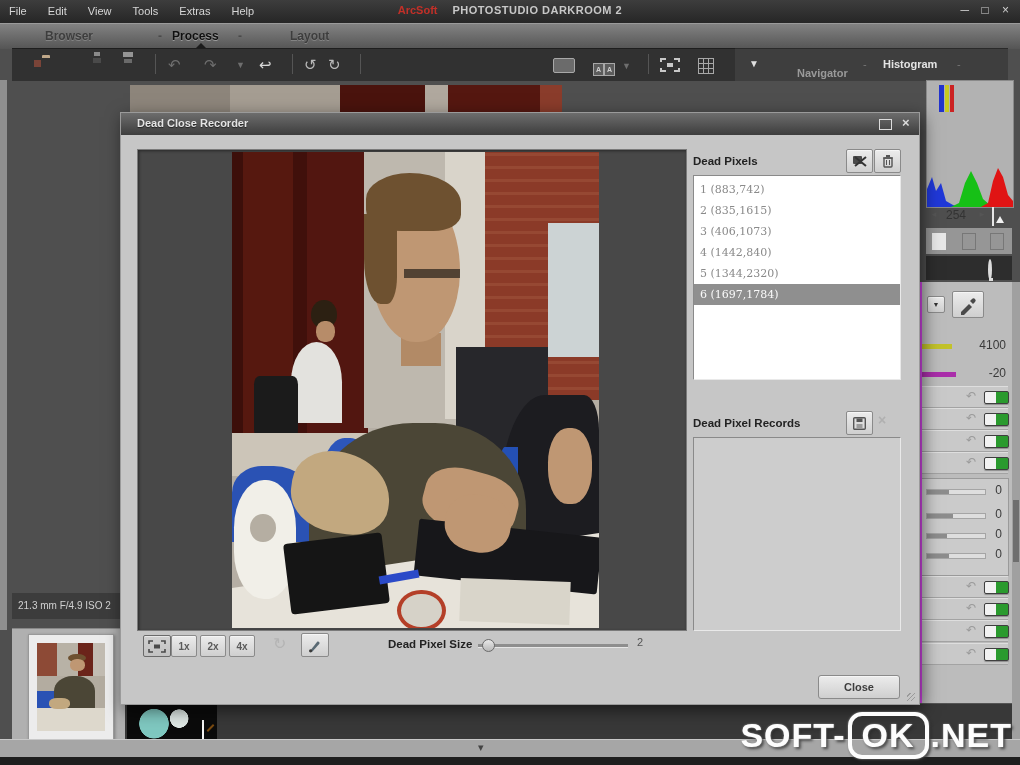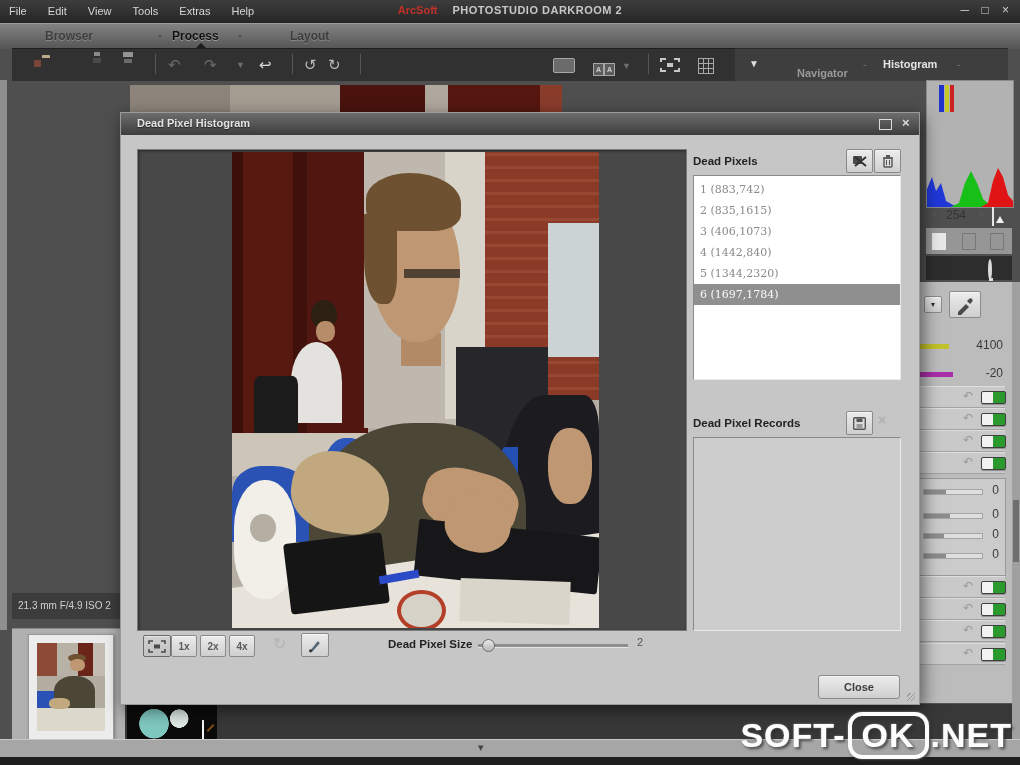--- a/index.html
+++ b/index.html
@@ -170,21 +170,21 @@
     <span class="abs i-redwarn" style="left:66px;top:2px"></span>
   </div>
   <div class="abs" style="left:926px;top:228px;width:86px;height:26px;background:#969696">
     <span class="abs i-doc" style="left:6px;top:5px"></span>
     <span class="abs i-doc off" style="left:36px;top:5px"></span>
     <span class="abs i-doc off" style="left:64px;top:5px"></span>
   </div>
   <div class="abs" style="left:926px;top:256px;width:86px;height:24px;background:#2d2d2d">
     <span class="abs i-ring" style="left:62px;top:5px"></span>
   </div>
-  <div class="abs" style="left:918px;top:282px;width:94px;height:483px;background:#bcbcbc;border-left:1px solid #d946ef">
+  <div class="abs" style="left:918px;top:282px;width:94px;height:483px;background:#bcbcbc;border-left:4px solid #d946ef">
     <span class="abs btn" style="left:5px;top:14px;width:16px;height:15px">
         <span style="font-size:7px;color:#333">▼</span>
       </span>
     <span class="abs btn" style="left:30px;top:9px;width:30px;height:25px">
       <svg width="20" height="20">
           <path d="M3 17 L11 9 l3 3 -8 8 H3 Z" fill="#4a4a4a"></path>
           <path d="M12 6 l2-2 a2 2 0 0 1 3 3 l-2 2 z" fill="#4a4a4a"></path>
         </svg>
     </span>
     <span class="abs" style="left:0;top:62px;width:30px;height:5px;background:#c2c22a"></span>
@@ -267,21 +267,21 @@
     <div class="abs" style="left:2px;top:1px;width:90px;height:34px;background:#0b0b0b;background-image:radial-gradient(circle at 30% 55%,#7fc8c0 0 22%,transparent 23%),radial-gradient(circle at 58% 40%,#dfe8e5 0 16%,transparent 17%)"></div>
     <span class="abs pencil-badge" style="left:77px;top:17px"></span>
   </div>
   <div class="abs" style="left:0;top:739px;width:1020px;height:18px;background:#a6a6a6;border-top:1px solid #c8c8c8">
     <span class="abs" style="left:478px;top:1px;color:#444;font-size:11px">▾</span>
   </div>
   <div class="abs" style="left:0;top:757px;width:1020px;height:8px;background:#1e1e1e"></div>
 
   <div class="abs" style="left:120px;top:112px;width:798px;height:591px;background:#c6c6c6;border:1px solid #9a9a9a;box-shadow:3px 5px 16px rgba(0,0,0,.55)">
     <div class="abs" style="left:0;top:0;width:798px;height:22px;background:linear-gradient(#6d6d6d,#3d3d3d)">
-      <span class="abs" style="left:16px;top:4px;color:#e4e4e4;font-size:11px;font-weight:bold;text-shadow:0 1px 1px #222">Dead Pixel Histogram</span>
+      <span class="abs" style="left:16px;top:4px;color:#e4e4e4;font-size:11px;font-weight:bold;text-shadow:0 1px 1px #222">Dead Close Recorder</span>
       <span class="abs" style="left:758px;top:6px;width:11px;height:9px;border:1px solid #dcdcdc"></span>
       <span class="abs" style="left:781px;top:2px;color:#dcdcdc;font-size:13px;font-weight:bold">×</span>
     </div>
 
     <div class="abs" style="left:16px;top:36px;width:548px;height:480px;background:#484848;border:1px solid #7a7a7a;box-shadow:inset 1px 1px 3px rgba(0,0,0,.45)">
       <div class="abs" style="left:94px;top:2px;width:367px;height:476px;background:#b5aea4;overflow:hidden">
         <div class="ph" style="left:0;top:0;width:37%;height:63%;background:linear-gradient(90deg,#3c0f0a 0 8%,#56180f 8% 45%,#40100b 45% 55%,#521610 55% 100%)"></div>
         <div class="ph" style="left:36%;top:0;width:26%;height:58%;background:#beb8ae"></div>
         <div class="ph" style="left:58%;top:0;width:12%;height:56%;background:#d9d4ca"></div>
         <div class="ph" style="left:69%;top:0;width:31%;height:52%;background:repeating-linear-gradient(0deg,#8b3a28 0 10px,#964833 10px 13px)"></div>

